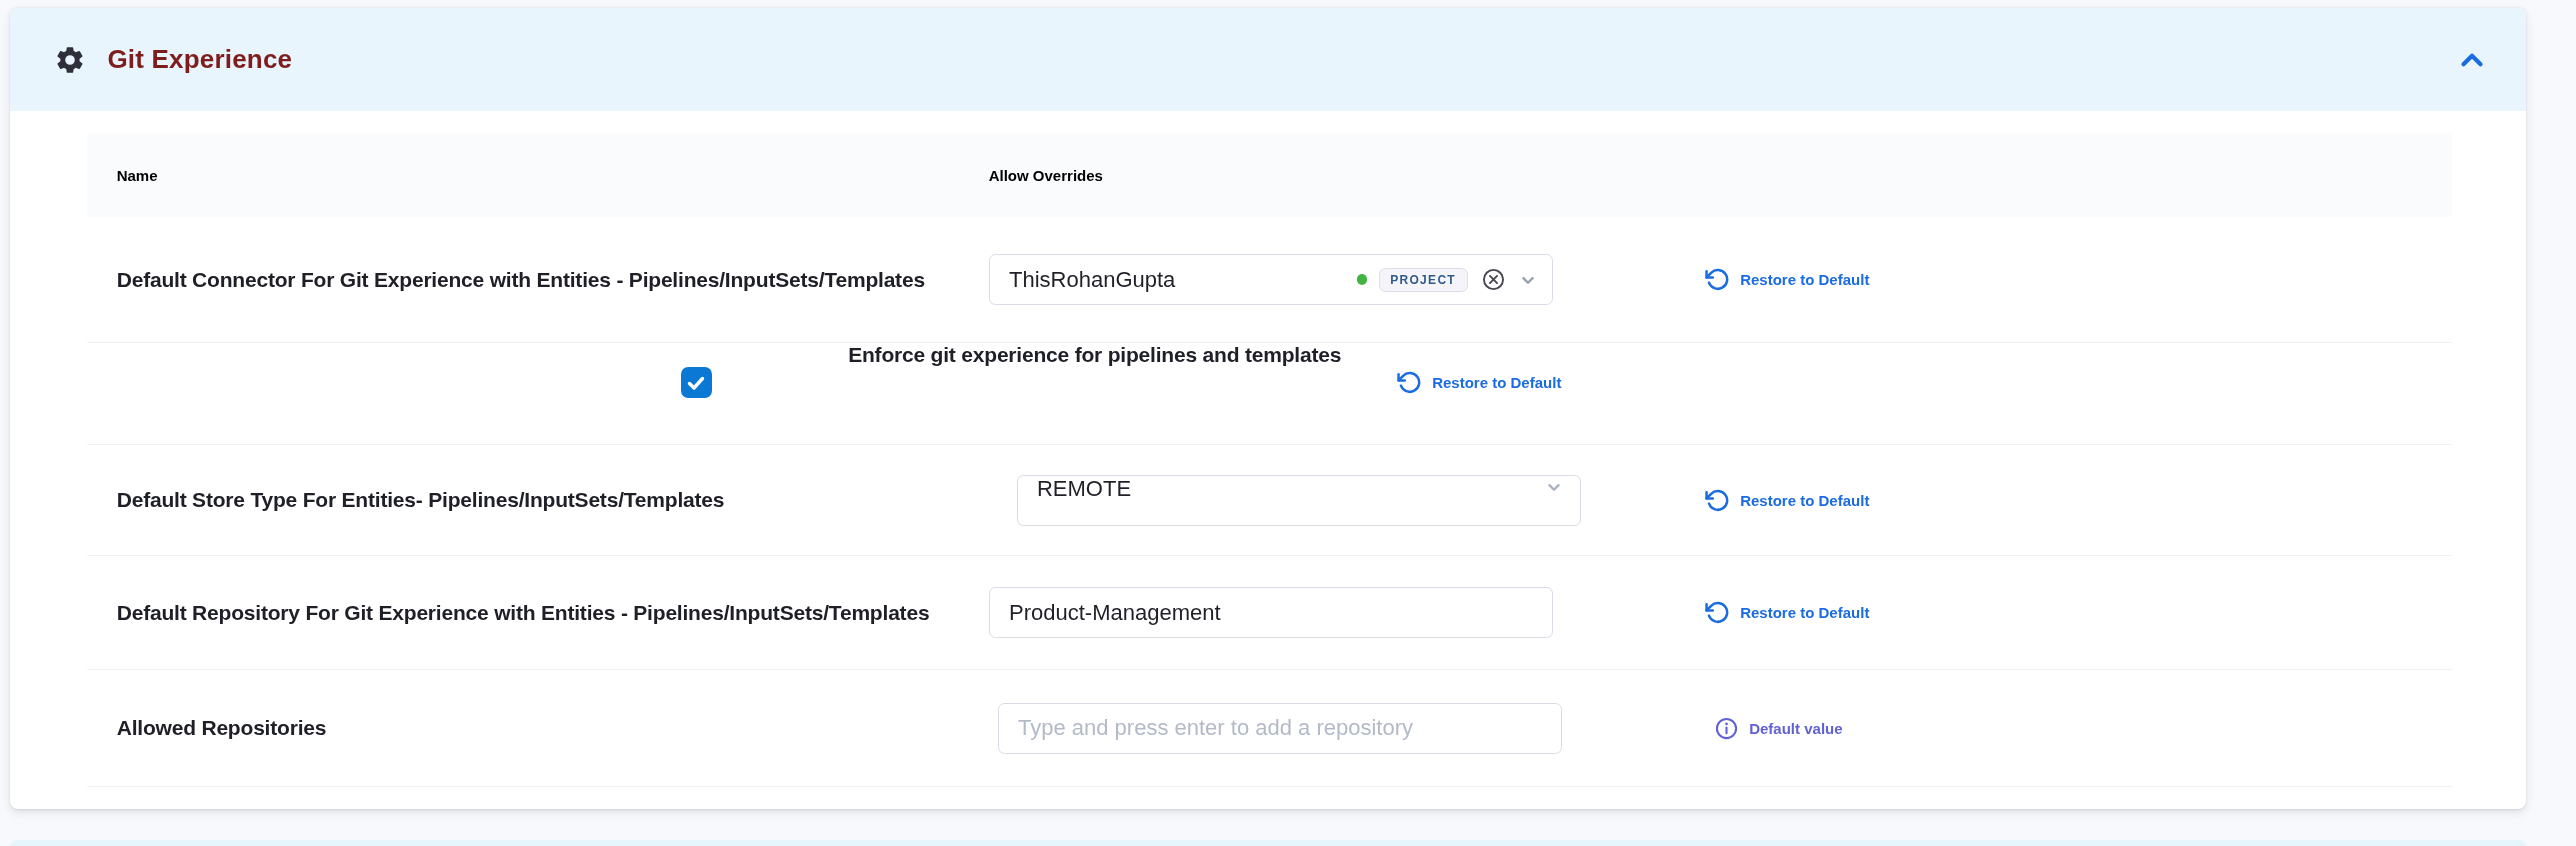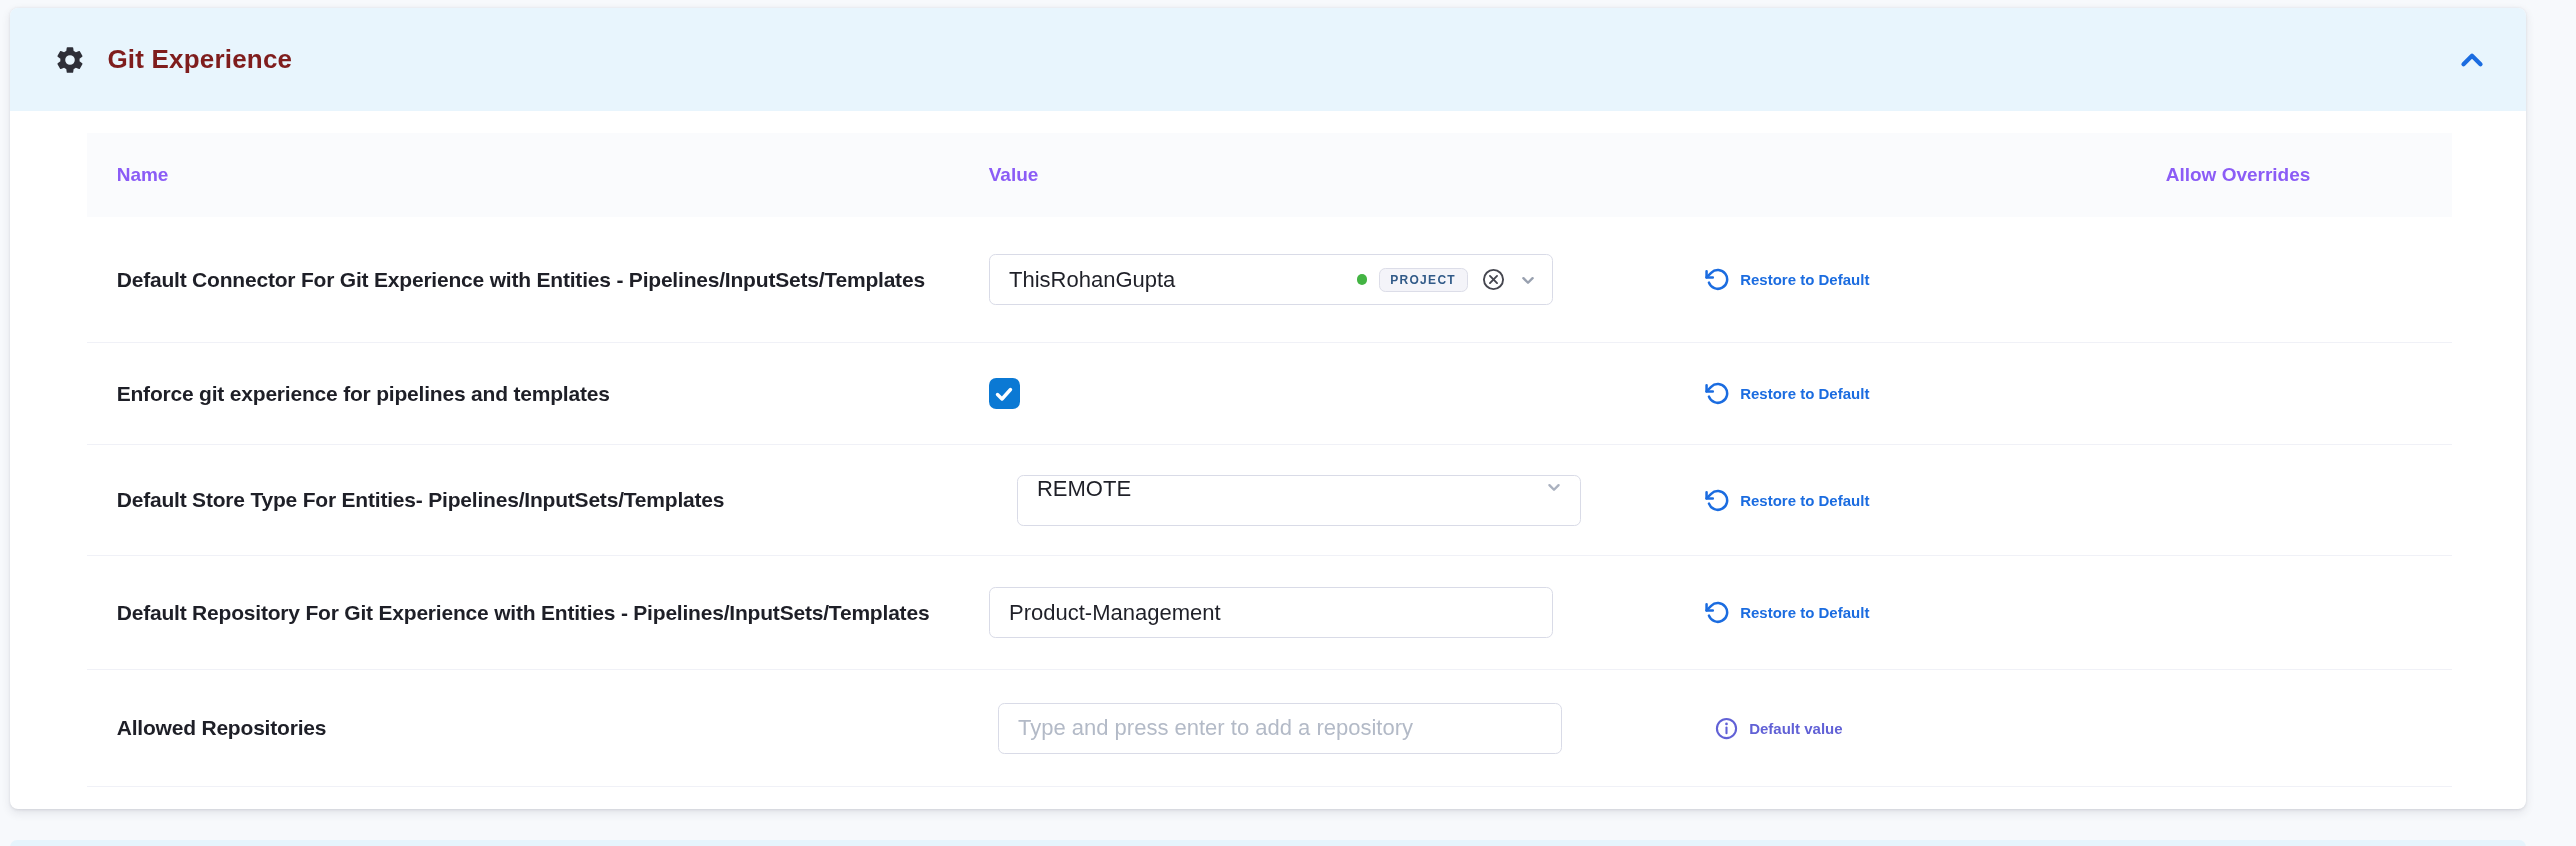--- a/index.html
+++ b/index.html
@@ -34,31 +34,31 @@
   .collapse-btn {
     position:absolute; right:37px; top:50%; transform:translateY(-50%);
     width:34px; height:34px; color:#1b6ce0;
     background:none; border:none; padding:0; cursor:pointer;
   }
   .collapse-btn svg { width:100%; height:100%; }
   
   .settings-table { position:absolute; left:77px; top:125px; width:2365px; }
   .thead {
     display:flex; align-items:center; height:84px;
-    background:#fafbfd; font-size:19px; font-weight:700; color:#8b5cf6;
+    background:#fafbfd; font-size:15px; font-weight:700; color:#000000;
   }
   .col-name  { width:902px; padding-left:30px; }
   .col-value { width:1177px; }
   .col-overrides { flex:1; }
   .trow {
     display:flex; align-items:center;
     border-bottom:1.6px solid #f0f1f7;
   }
   .trow:nth-of-type(2) { height:126px; }
-  .trow:nth-of-type(3) { height:102px; }
+  .trow:nth-of-type(3) { height:102px;flex-direction:column; }
   .trow:nth-of-type(4) { height:111px; }
   .trow:nth-of-type(5) { height:114px; }
   .trow:nth-of-type(6) { height:117px;gap:9px; }
   .cell-name {
     width:902px; padding:0 16px 0 30px;
     font-size:21px; font-weight:600; color:#1e1f27;
     white-space:nowrap; letter-spacing:-0.2px;
   }
   .cell-value { width:1177px; display:flex; align-items:center; }
   .cell-overrides { flex:1; }
@@ -128,21 +128,20 @@
       <svg viewBox="0 0 24 24" fill="none" stroke="currentColor" stroke-width="3" stroke-linecap="round" stroke-linejoin="round">
           <polyline points="6 15 12 9 18 15"></polyline>
         </svg>
     </button>
   </div>
 
   <div class="settings-table">
 
     <div class="thead">
       <div class="col-name">Name</div>
-      <div class="col-value">Value</div>
       <div class="col-overrides">Allow Overrides</div>
     </div>
 
     <div class="trow">
       <div class="cell-name">Default Connector For Git Experience with Entities - Pipelines/InputSets/Templates</div>
       <div class="cell-value">
         <div class="widget-area">
           <div class="field connector-field">
             <span class="connector-text">ThisRohanGupta</span>
             <span class="status-dot"></span>

